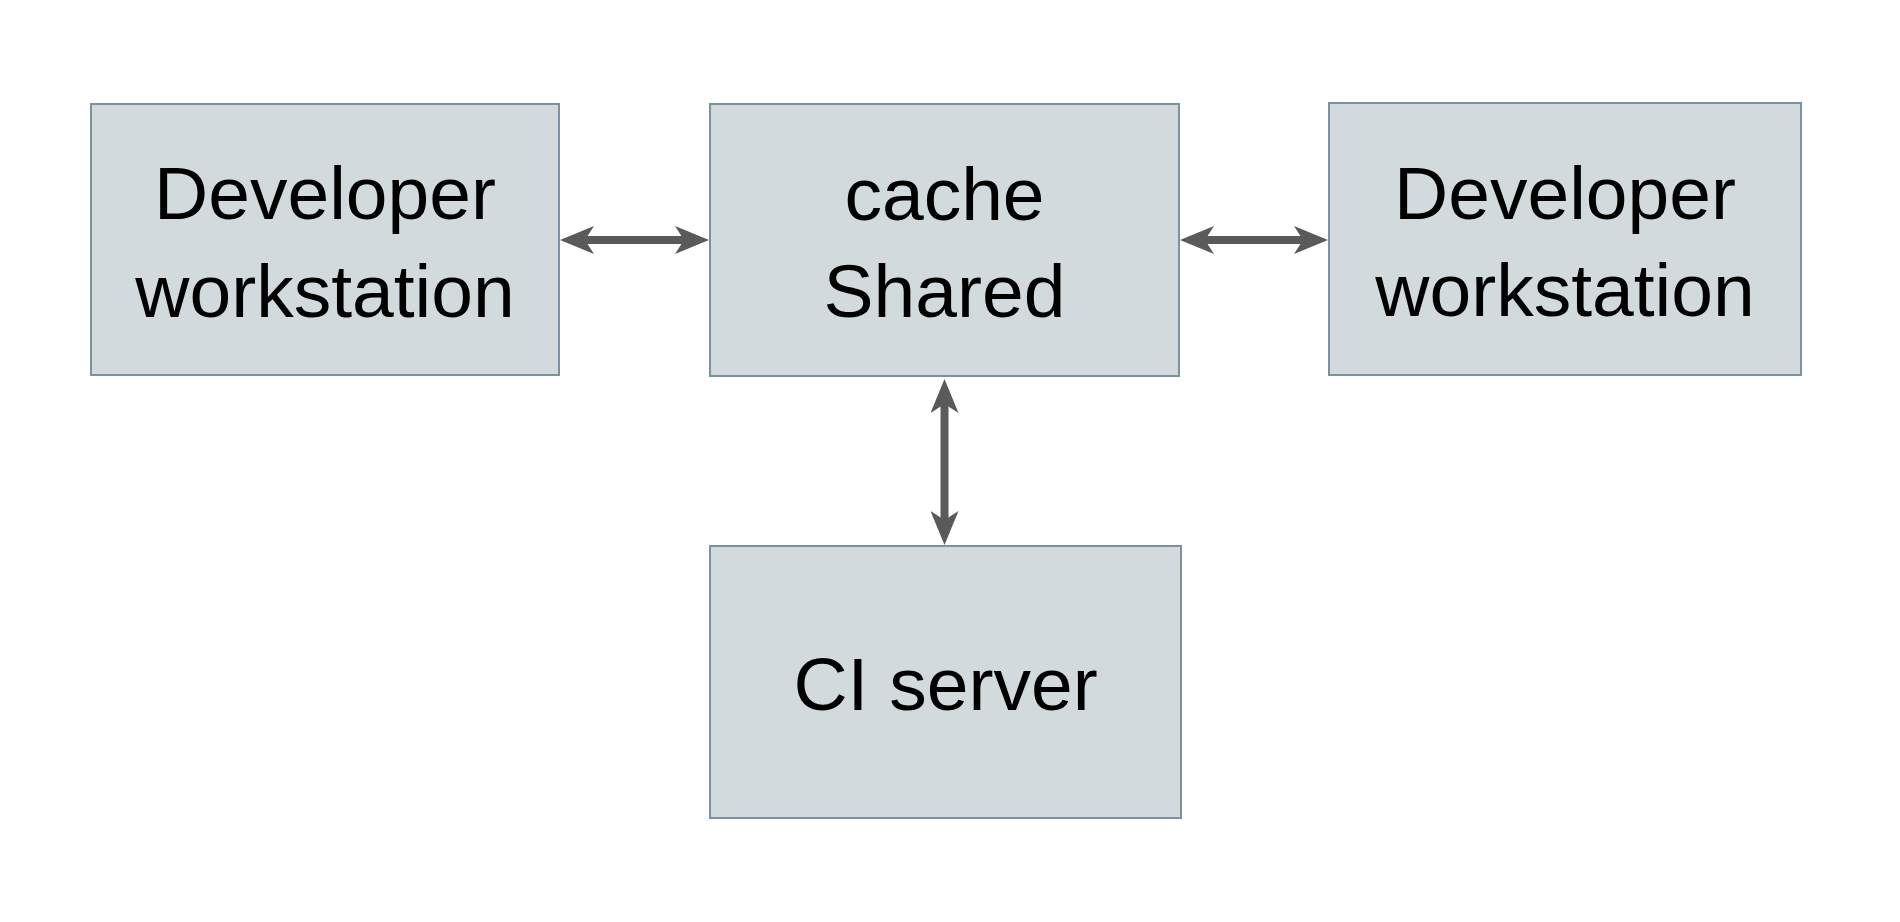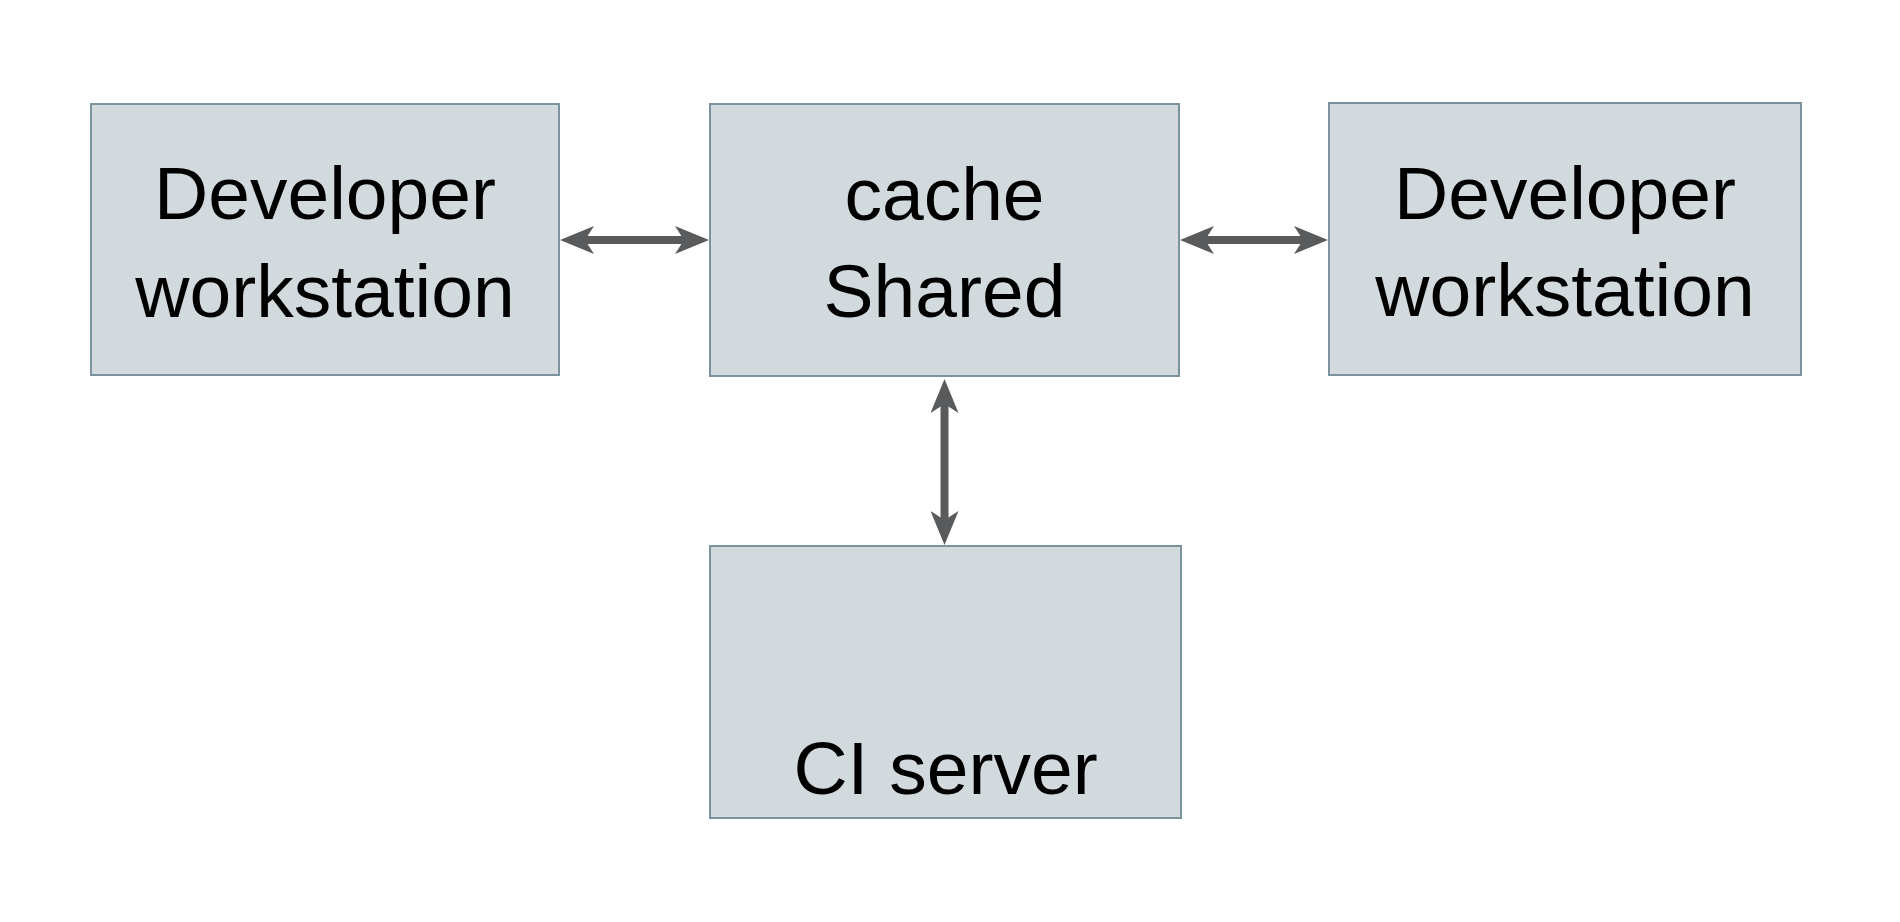--- a/index.html
+++ b/index.html
@@ -46,21 +46,21 @@
     font-size: 75px;
     line-height: 1.3;
     color: var(--text, #000000);
     padding-top: 6px;
     letter-spacing: 0px;
   }
   .node-label .line { display: block; }
   .node-dev-left    { left: 90px;   top: 103px; width: 470px; height: 273px; }
   .node-shared-cache{ left: 709px;  top: 103px; width: 471px; height: 274px; }
   .node-dev-right   { left: 1328px; top: 102px; width: 474px; height: 274px; }
-  .node-ci-server   { left: 709px;  top: 545px; width: 473px; height: 274px; align-items: flex-end; }
+  .node-ci-server   { left: 709px;  top: 545px; width: 473px; height: 274px; }
 </style>
 </head>
 <body>
 
 <div class="canvas">
 
   <svg class="arrows" viewBox="0 0 1900 922" xmlns="http://www.w3.org/2000/svg">
     <defs>
       <marker id="head" viewBox="0 0 34 28" refX="9" refY="14" markerWidth="34" markerHeight="28" orient="auto-start-reverse" markerUnits="userSpaceOnUse">
         <path d="M34,14 L0,0 L9,14 L0,28 Z"></path>

